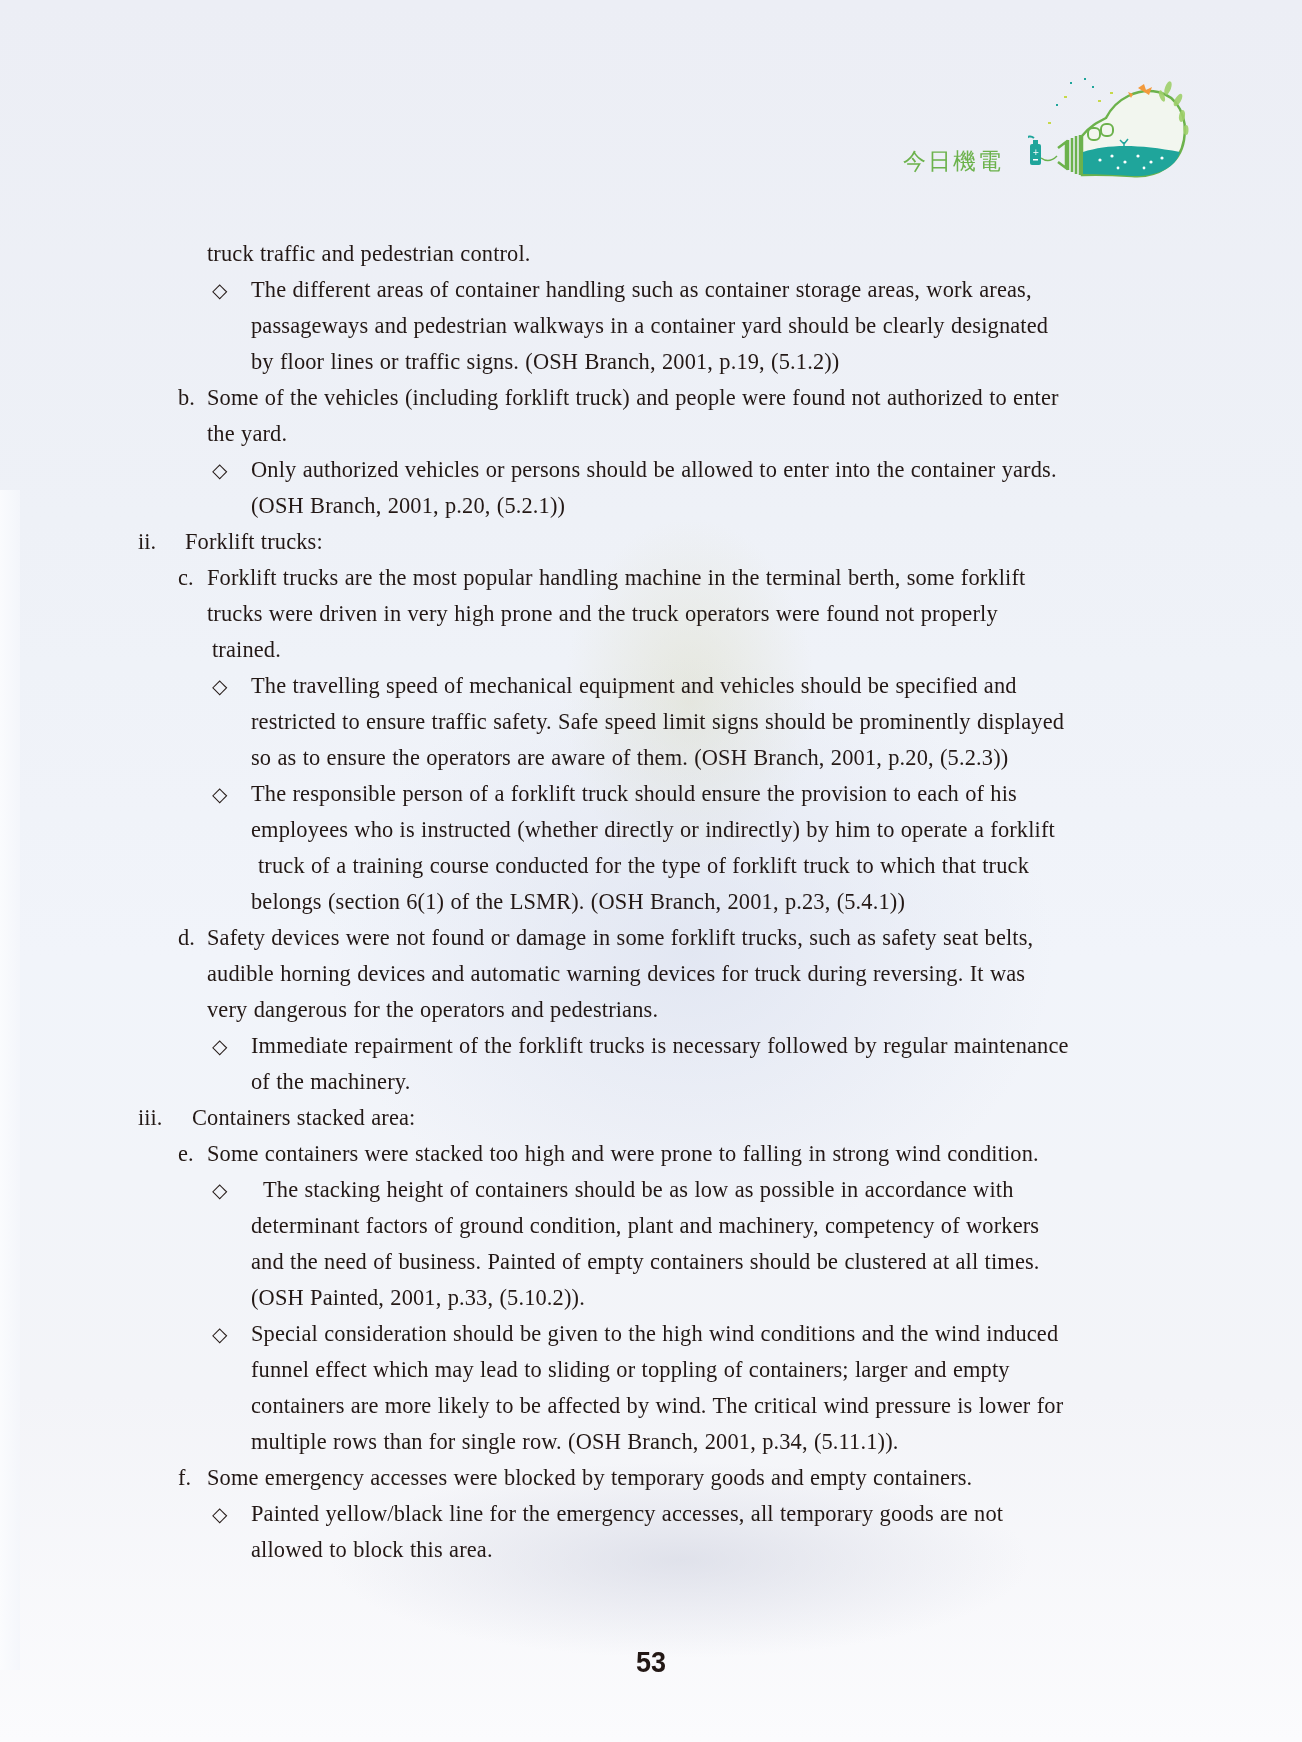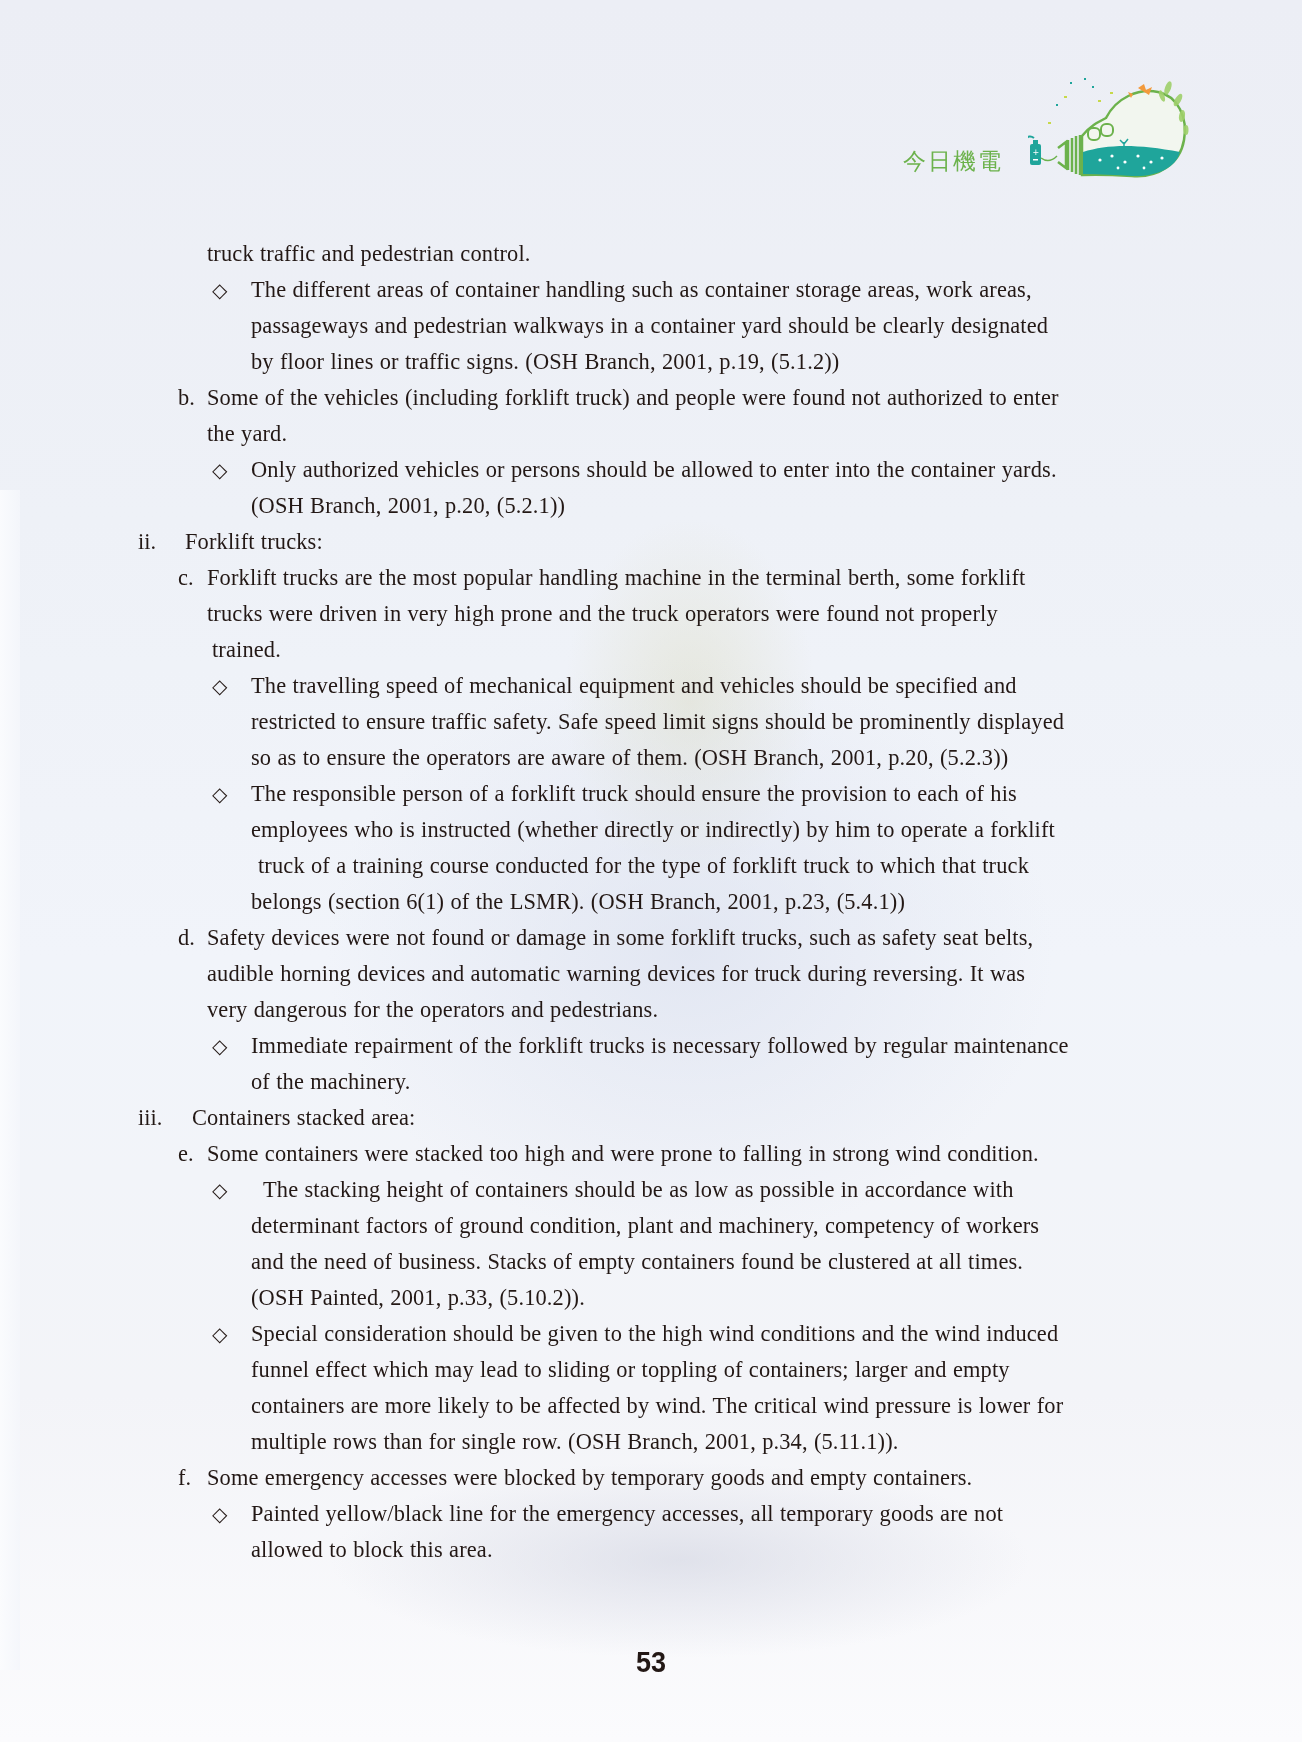--- a/index.html
+++ b/index.html
@@ -199,21 +199,21 @@
       <span class="line" style="left: 207px; top: 900px;">Some containers were stacked too high and were prone to falling in strong wind condition.</span>
     </div>
     <div>
       <span class="marker diamond" style="left: 212px; top: 936px;">◇</span>
       <span class="line" style="left: 263px; top: 936px;">The stacking height of containers should be as low as possible in accordance with</span>
     </div>
     <div>
       <span class="line" style="left: 251px; top: 972px;">determinant factors of ground condition, plant and machinery, competency of workers</span>
     </div>
     <div>
-      <span class="line" style="left: 251px; top: 1008px;">and the need of business. Stacks of empty containers found be clustered at all times.</span>
+      <span class="line" style="left: 251px; top: 1008px;">and the need of business. Painted of empty containers should be clustered at all times.</span>
     </div>
     <div>
       <span class="line" style="left: 251px; top: 1044px;">(OSH Painted, 2001, p.33, (5.10.2)).</span>
     </div>
     <div>
       <span class="marker diamond" style="left: 212px; top: 1080px;">◇</span>
       <span class="line" style="left: 251px; top: 1080px;">Special consideration should be given to the high wind conditions and the wind induced</span>
     </div>
     <div>
       <span class="line" style="left: 251px; top: 1116px;">funnel effect which may lead to sliding or toppling of containers; larger and empty</span>

